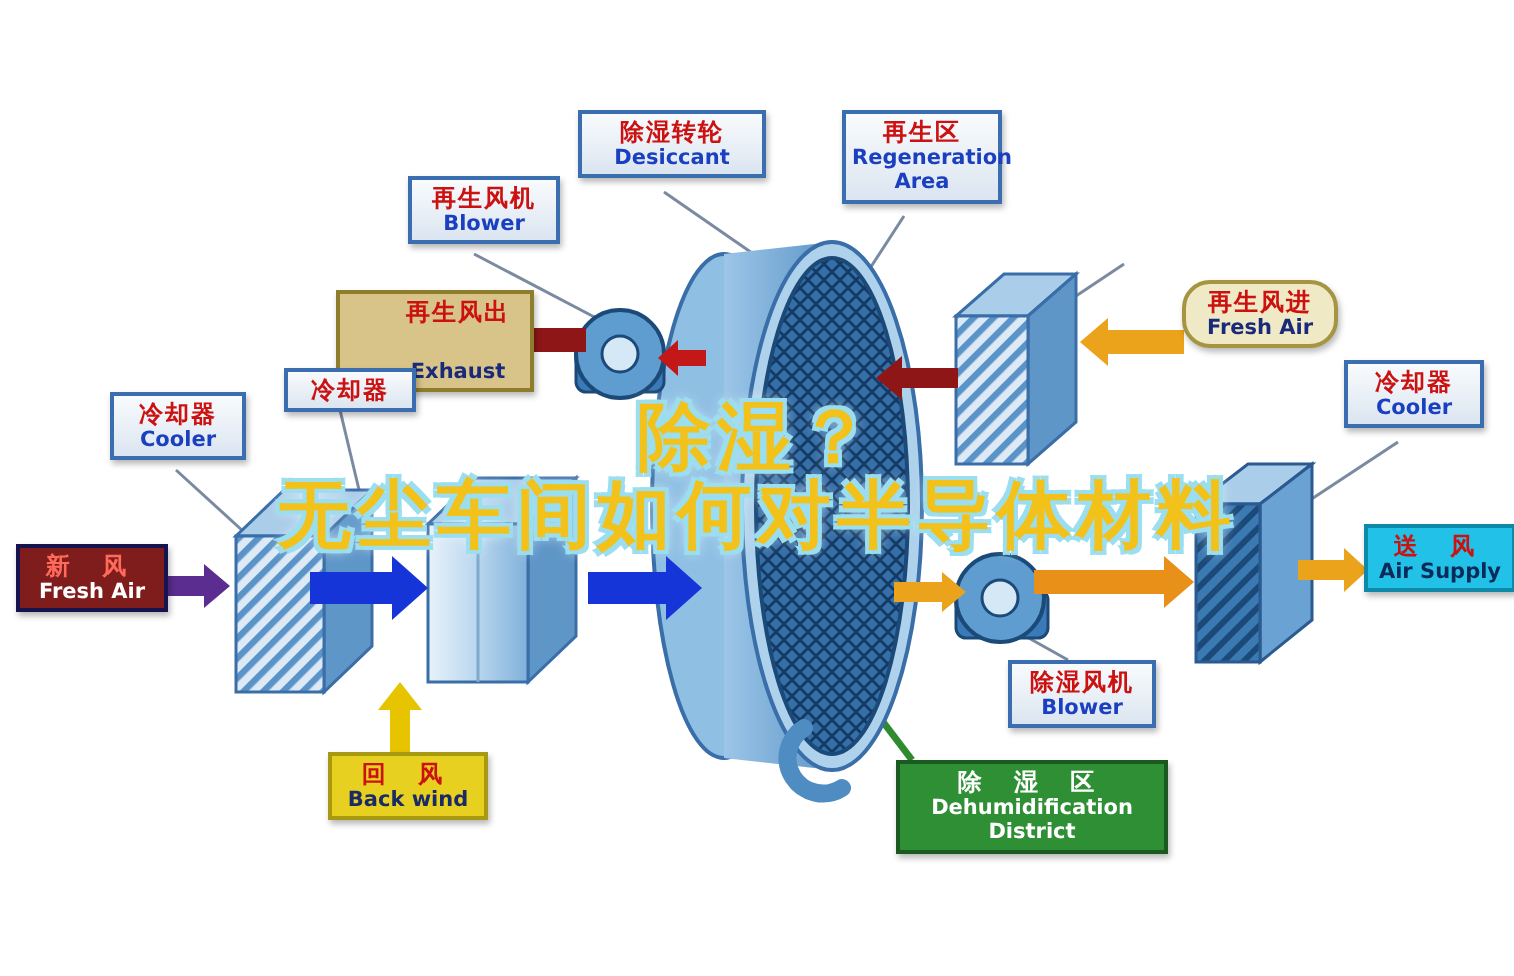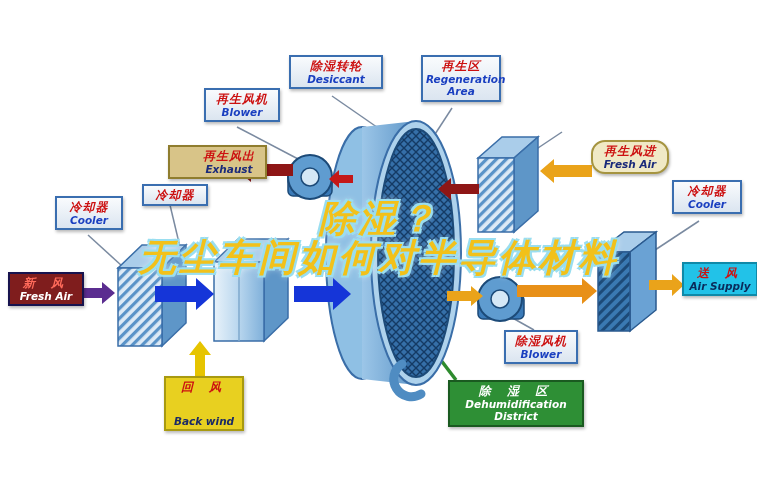--- a/index.html
+++ b/index.html
@@ -1,36 +1,36 @@
 <!DOCTYPE html>
 <html><head>
 <meta charset="utf-8">
 <style>
   html,body{margin:0;padding:0;}
   body{font-family:"DejaVu Sans","Liberation Sans",sans-serif;background:#ffffff;}
-  .stage{position:relative;width:757px;height:488px;background:#ffffff;overflow:hidden;font-style:italic;}
+  .stage{position:relative;width:757px;height:488px;background:#ffffff;overflow:hidden;}
   .stage svg{position:absolute;left:0;top:0;z-index:1;}
 
   .lbl{position:absolute;z-index:2;border:2px solid #3a6eb0;
        background:linear-gradient(#f9fbfd,#dbe5f0);
        padding:2px 3px;text-align:center;
        box-shadow:1px 2px 3px rgba(0,0,0,.28);}
   .lbl .zh{color:#cc1111;font-weight:bold;font-size:12px;line-height:1.2;letter-spacing:1px;white-space:nowrap;}
   .lbl .en{color:#1a3fc0;font-weight:bold;font-size:10.5px;line-height:1.15;}
 
   .lbl.tan{background:#d8c488;border-color:#8f7d2e;padding-left:26px;}
-  .lbl.tan .en{color:#1a2a7a;}
+  .lbl.tan .en{color:#1a2a7a;margin-top:17px;}
   .lbl.pale{background:#f0e9c6;border-color:#a59440;border-radius:14px;}
   .lbl.pale .en{color:#1a2a7a;}
   .lbl.purple{background:#7f1d1d;border-color:#17134e;}
   .lbl.purple .zh{color:#ff6a5a;letter-spacing:6px;}
   .lbl.purple .en{color:#ffffff;}
   .lbl.yellow{background:#e8d020;border-color:#a89a10;}
   .lbl.yellow .zh{letter-spacing:6px;}
-  .lbl.yellow .en{color:#1a2a66;margin-top:21px;}
+  .lbl.yellow .en{color:#1a2a66;}
   .lbl.cyan{background:#22c2e8;border-color:#0f89a8;}
   .lbl.cyan .zh{letter-spacing:6px;}
   .lbl.cyan .en{color:#0a2a5a;}
   .lbl.green{background:#2e8f35;border-color:#1a5a20;}
   .lbl.green .zh{color:#ffffff;letter-spacing:6px;}
   .lbl.green .en{color:#ffffff;}
 
   .watermark{position:absolute;left:0;width:100%;top:200px;z-index:3;
        text-align:center;font-weight:bold;font-size:37px;line-height:1.05;
        letter-spacing:3px;color:#f2c11a;pointer-events:none;

